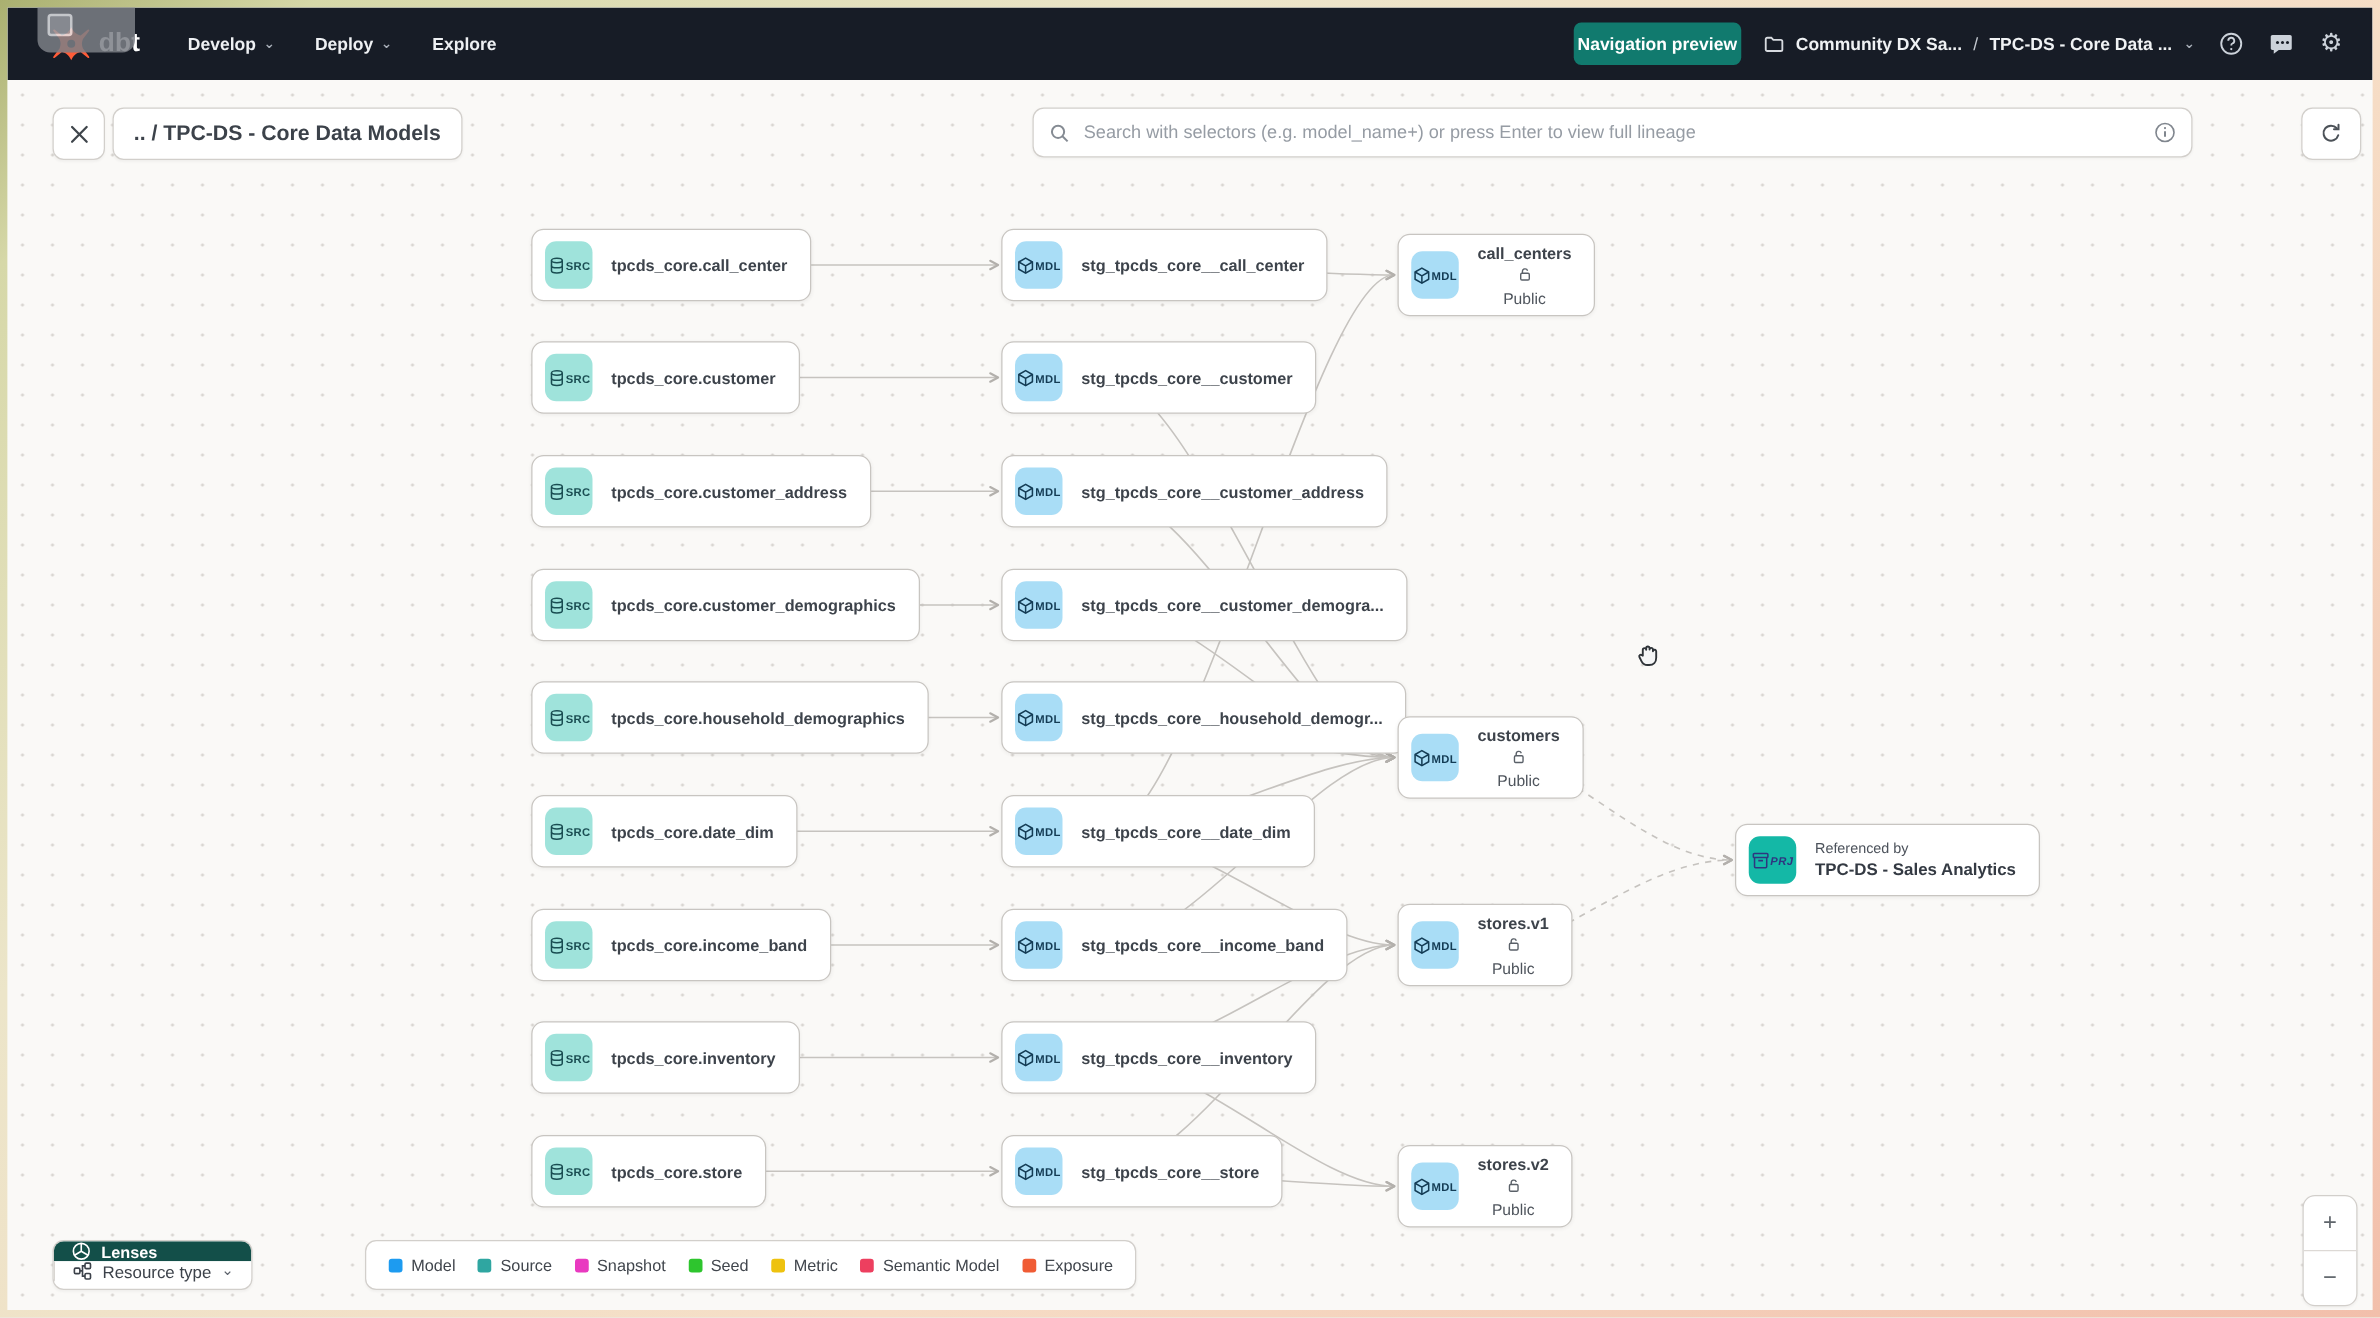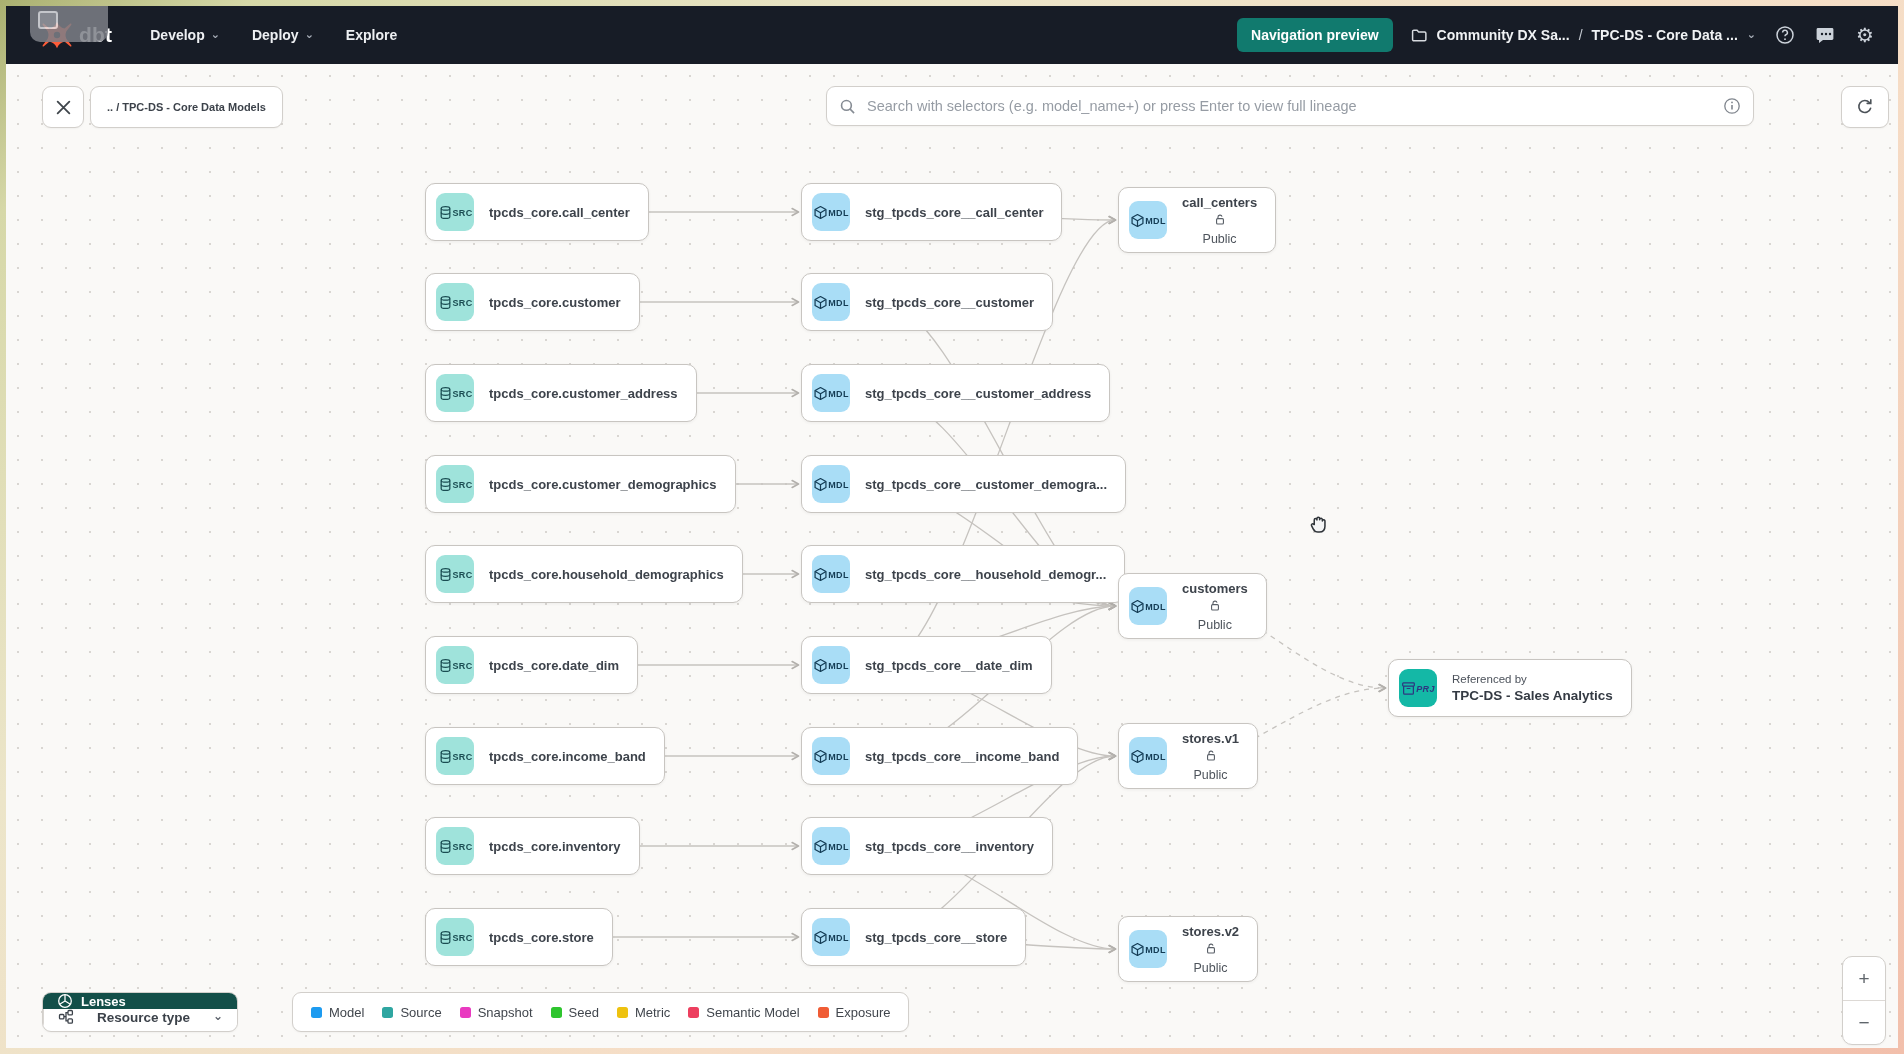--- a/index.html
+++ b/index.html
@@ -9,34 +9,34 @@
   
   .navbar{position:absolute;left:0;top:0;right:0;height:58px;background:#171c26;display:flex;align-items:center;z-index:40;}
   .artifact{position:absolute;left:24px;top:0px;width:78px;height:36px;background:#7c7f87;border-radius:0 0 10px 10px;opacity:.85;}
   .artifact .artifact-ico{position:absolute;left:8px;top:5px;width:16px;height:14px;border:2px solid #e3e4e8;border-radius:3px;background:#9a9da4;}
   .brand{display:flex;align-items:center;gap:7px;margin-left:36px;cursor:pointer;text-align:center;}
   .brand-word{color:#fff;font-size:21px;font-weight:700;letter-spacing:.2px;}
   .nav-items{display:flex;align-items:center;gap:8px;margin-left:26px;}
   .nav-item{display:flex;align-items:center;gap:6px;color:#eef0f3;font-size:14px;font-weight:700;padding:9px 12px;border-radius:6px;cursor:pointer;}
   .caret{color:#aab0ba;font-size:11px;transform:translateY(-1px);}
   .nav-right{margin-left:auto;display:flex;align-items:center;gap:18px;margin-right:22px;}
-  .preview-btn{background:#117a6e;color:#fff;font-size:14px;font-weight:700;border:none;border-radius:6px;padding:9px 14px;cursor:pointer;}
+  .preview-btn{background:#117a6e;color:#fff;font-size:14px;font-weight:700;border:none;border-radius:6px;padding:9px 3px;cursor:pointer;}
   .nav-breadcrumb{display:flex;align-items:center;gap:9px;color:#f0f2f4;font-size:14px;font-weight:700;}
   .nav-breadcrumb .sep{color:#c6cbd2;font-weight:400;}
   .nav-icon{width:22px;height:22px;display:flex;align-items:center;justify-content:center;color:#ccd2da;cursor:pointer;}
   .gear-glyph{font-size:20px;color:#ccd2da;line-height:1;}
 
   
   .canvas-bg{position:absolute;left:0;top:58px;right:0;bottom:0;background-color:#faf9f7;background-image:radial-gradient(circle,#d9d6d2 1.1px,transparent 1.4px);background-size:24px 24px;z-index:0;}
   #edges{position:absolute;left:0;top:0;width:1904px;height:1054px;z-index:1;pointer-events:none;}
 
   
   .ltoolbar{position:absolute;left:0;top:0;width:100%;z-index:30;}
   .close-btn{position:absolute;left:36px;top:80px;width:40px;height:40px;background:#fff;border:1px solid #d2cfcb;border-radius:9px;display:flex;align-items:center;justify-content:center;cursor:pointer;box-shadow:0 1px 2px rgba(0,0,0,.04);}
-  .crumb-chip{position:absolute;left:84px;top:80px;height:40px;background:#fff;border:1px solid #d2cfcb;border-radius:9px;display:flex;align-items:center;padding:0 16px;font-size:11px;font-weight:700;color:#3c424a;cursor:pointer;box-shadow:0 1px 2px rgba(0,0,0,.04);}
+  .crumb-chip{position:absolute;left:84px;top:80px;height:40px;background:#fff;border:1px solid #d2cfcb;border-radius:9px;display:flex;align-items:center;padding:0 16px;font-size:17px;font-weight:700;color:#3c424a;cursor:pointer;box-shadow:0 1px 2px rgba(0,0,0,.04);}
   .search-wrap{position:absolute;left:820px;top:80px;width:928px;height:40px;background:#fff;border:1px solid #d2cfcb;border-radius:9px;display:flex;align-items:center;padding:0 12px;box-sizing:border-box;box-shadow:0 1px 2px rgba(0,0,0,.04);}
   .search-wrap input{flex:1;border:none;outline:none;font-size:14.5px;color:#3c424a;margin-left:9px;font-family:inherit;background:transparent;}
   .search-wrap input::placeholder{color:#969ca4;}
   .refresh-btn{position:absolute;left:1835px;top:80px;width:46px;height:40px;background:#fff;border:1px solid #d2cfcb;border-radius:9px;display:flex;align-items:center;justify-content:center;cursor:pointer;box-shadow:0 1px 2px rgba(0,0,0,.04);}
 
   
   .node{position:absolute;z-index:2;background:#fff;border:1px solid #c8c5c1;border-radius:10px;display:flex;align-items:center;gap:15px;height:58px;padding:0 18px 0 10px;box-shadow:0 1px 3px rgba(70,70,70,.07);cursor:pointer;box-sizing:border-box;white-space:nowrap;}
   .node .badge{min-width:38px;height:38px;border-radius:9px;display:flex;align-items:center;justify-content:center;}
   .badge .bl{font-size:9px;font-weight:700;letter-spacing:.3px;margin-top:1px;}
   .node.src .badge{background:#9fe3db;color:#1a4d52;}
@@ -45,21 +45,21 @@
   .node .lbl{font-size:13px;font-weight:700;color:#3d434b;}
   .node.model{height:66px;}
   .meta{display:flex;flex-direction:column;gap:3px;}
   .access{display:flex;align-items:center;gap:6px;font-size:12.5px;font-weight:400;color:#4e545c;flex-direction:column;}
   .kicker{font-size:11.5px;color:#4c525b;}
   .prj .title{font-size:13.5px;font-weight:700;color:#343a43;}
 
   
   .lens-group{position:absolute;left:36px;top:986px;height:38px;display:flex;z-index:30;border:1px solid #d2cfcb;border-radius:9px;overflow:hidden;background:#fff;box-shadow:0 1px 2px rgba(0,0,0,.04);flex-direction:column;}
   .lens-seg{display:flex;align-items:center;gap:8px;padding:0 14px;background:#134f49;color:#fff;font-size:13px;font-weight:700;cursor:pointer;}
-  .rt-seg{display:flex;align-items:center;gap:23px;padding:0 14px;background:#fff;color:#3c424a;font-size:13.5px;font-weight:700;cursor:pointer;border-left:1px solid #d9d6d2;}
+  .rt-seg{display:flex;align-items:center;gap:8px;padding:0 14px;background:#fff;color:#3c424a;font-size:13.5px;font-weight:400;cursor:pointer;border-left:1px solid #d9d6d2;}
   .rt-seg .caret{color:#5b616a;font-size:12px;}
   .legend{position:absolute;left:286px;top:986px;height:38px;display:flex;align-items:center;gap:18px;padding:0 18px;background:#fff;border:1px solid #d2cfcb;border-radius:9px;z-index:30;box-shadow:0 1px 2px rgba(0,0,0,.04);}
   .legend-item{display:flex;align-items:center;gap:7px;font-size:13px;color:#41464d;font-weight:400;}
   .swatch{width:11px;height:11px;border-radius:2.5px;}
   .zoom-ctrl{position:absolute;left:1836px;top:950px;width:42px;z-index:30;border:1px solid #d2cfcb;border-radius:10px;background:#fff;overflow:hidden;box-shadow:0 1px 2px rgba(0,0,0,.04);}
   .zoom-btn{height:43px;display:flex;align-items:center;justify-content:center;font-size:19px;color:#5f656b;cursor:pointer;}
   .zoom-btn + .zoom-btn{border-top:1px solid #ddd9d5;}
 
   .hand-cursor{position:absolute;left:1300px;top:505px;z-index:50;pointer-events:none;}
 </style>

